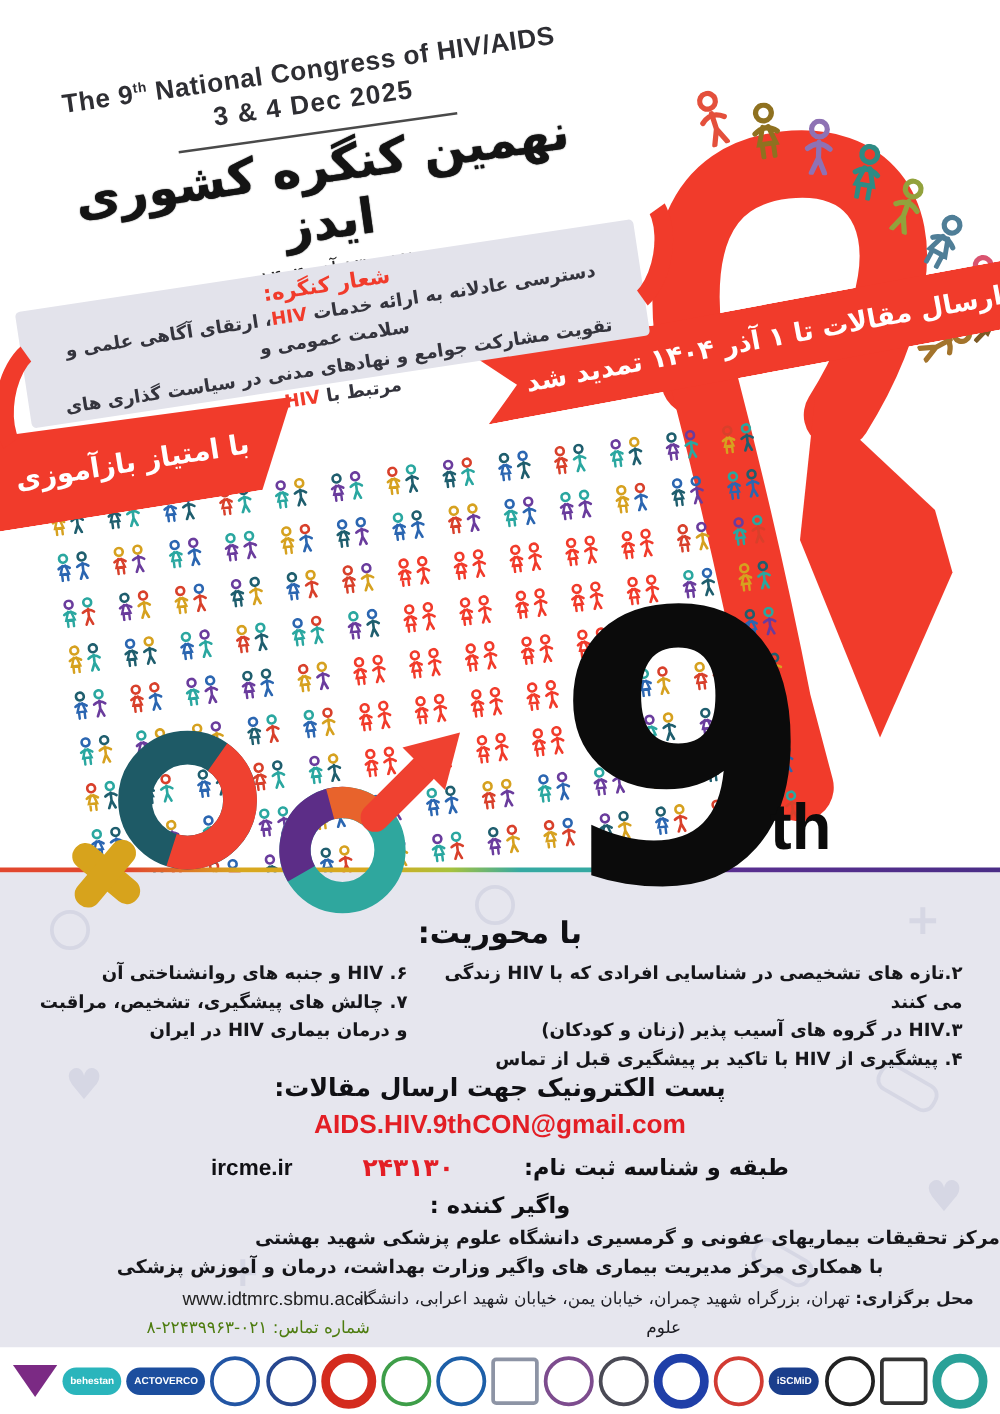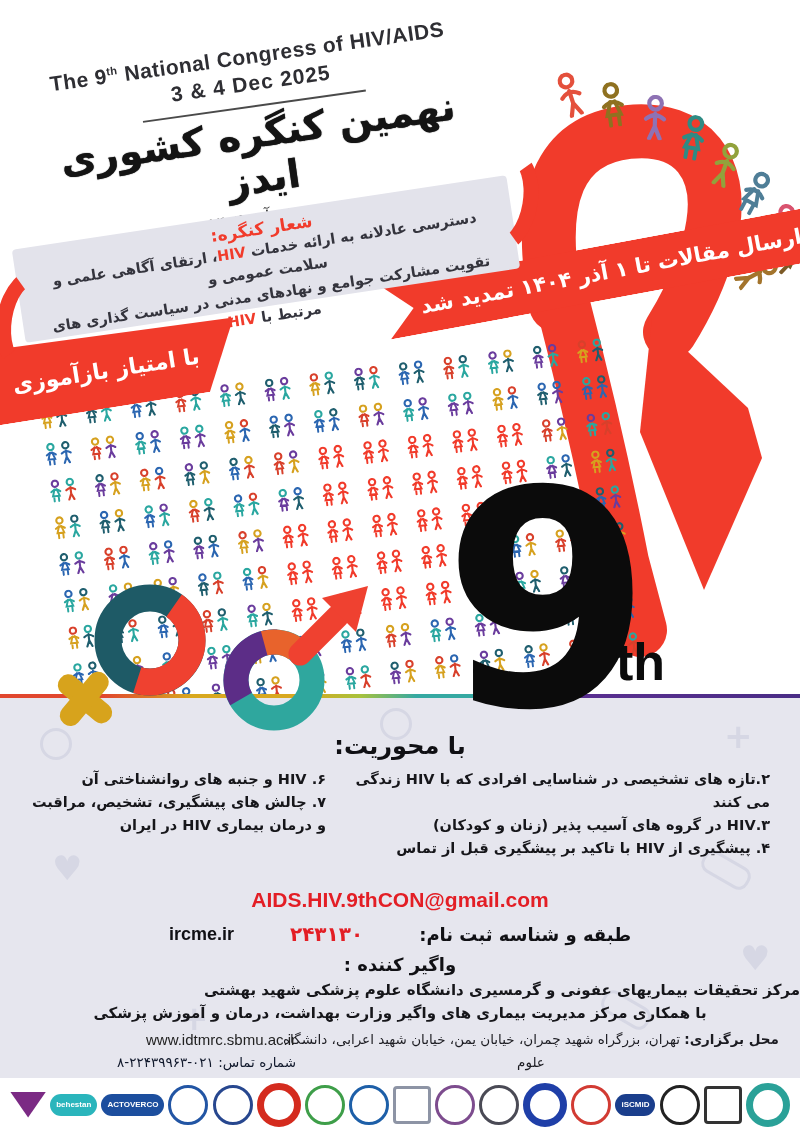--- a/index.html
+++ b/index.html
@@ -77,21 +77,21 @@
     font-size:18px;font-weight:bold;color:#101014;}
   #org-line1{position:absolute;top:283px;left:0;width:100%;text-align:right;
     font-size:15px;font-weight:bold;color:#16161a;}
   #org-line2{position:absolute;top:306px;left:0;width:100%;text-align:center;
     font-size:15px;font-weight:bold;color:#16161a;}
   #venue-block{position:absolute;top:330px;right:14px;width:510px;text-align:center;
     font-size:13.5px;color:#1c1c22;line-height:23px;}
   #venue-block b{font-weight:bold;}
   #contact-block{position:absolute;top:333px;left:26px;width:270px;text-align:right;direction:ltr;}
   #contact-website{font-size:15px;color:#222;font-weight:500;}
-  #contact-phone{font-size:13.5px;color:#0f172a;margin-top:6px;direction:rtl;}
+  #contact-phone{font-size:13.5px;color:#4d7c0f;margin-top:6px;direction:rtl;}
   #contact-phone .num{direction:ltr;unicode-bidi:bidi-override;}
   
   #logo-strip{position:absolute;left:0;top:1078px;width:800px;height:53px;background:#fff;z-index:5;
     display:flex;align-items:center;justify-content:space-evenly;padding:0 6px;box-sizing:border-box;}
   .logo{display:flex;align-items:center;justify-content:center;flex-shrink:0;
     font-family:"Liberation Sans",sans-serif;font-weight:bold;overflow:hidden;}
   .logo.seal{width:34px;height:34px;border-radius:50%;border:3px solid;}
   .logo.ring{width:30px;height:30px;border-radius:50%;border:7px solid;}
   .logo.square{width:32px;height:32px;border-radius:4px;border:3px solid;}
   .logo.text{height:22px;border-radius:11px;padding:0 6px;font-size:8px;color:#fff;}
@@ -1156,20 +1156,21 @@
         <div class="topic-item">۲.تازه های تشخیصی در شناسایی افرادی که با HIV زندگی می کنند</div>
         <div class="topic-item">۳.HIV در گروه های آسیب پذیر (زنان و کودکان)</div>
         <div class="topic-item">۴. پیشگیری از HIV با تاکید بر پیشگیری قبل از تماس</div>
       </div>
       <div id="topics-left">
         <div class="topic-item">۶. HIV و جنبه های روانشناختی آن</div>
         <div class="topic-item">۷. چالش های پیشگیری، تشخیص، مراقبت و درمان بیماری HIV در ایران</div>
       </div>
     </div>
 
+    <div id="email-label">پست الکترونیک جهت ارسال مقالات:</div>
     <div id="email-address" class="latin">AIDS.HIV.9thCON@gmail.com</div>
 
     <div id="reg-row">
       <span id="reg-label">طبقه و شناسه ثبت نام:</span>
       <span id="reg-code">۲۴۳۱۳۰</span>
       <span id="reg-site" class="latin">ircme.ir</span>
     </div>
 
     <div id="org-heading">واگیر کننده :</div>
     <div id="org-line1">مرکز تحقیقات بیماریهای عفونی و گرمسیری دانشگاه علوم پزشکی شهید بهشتی</div>

